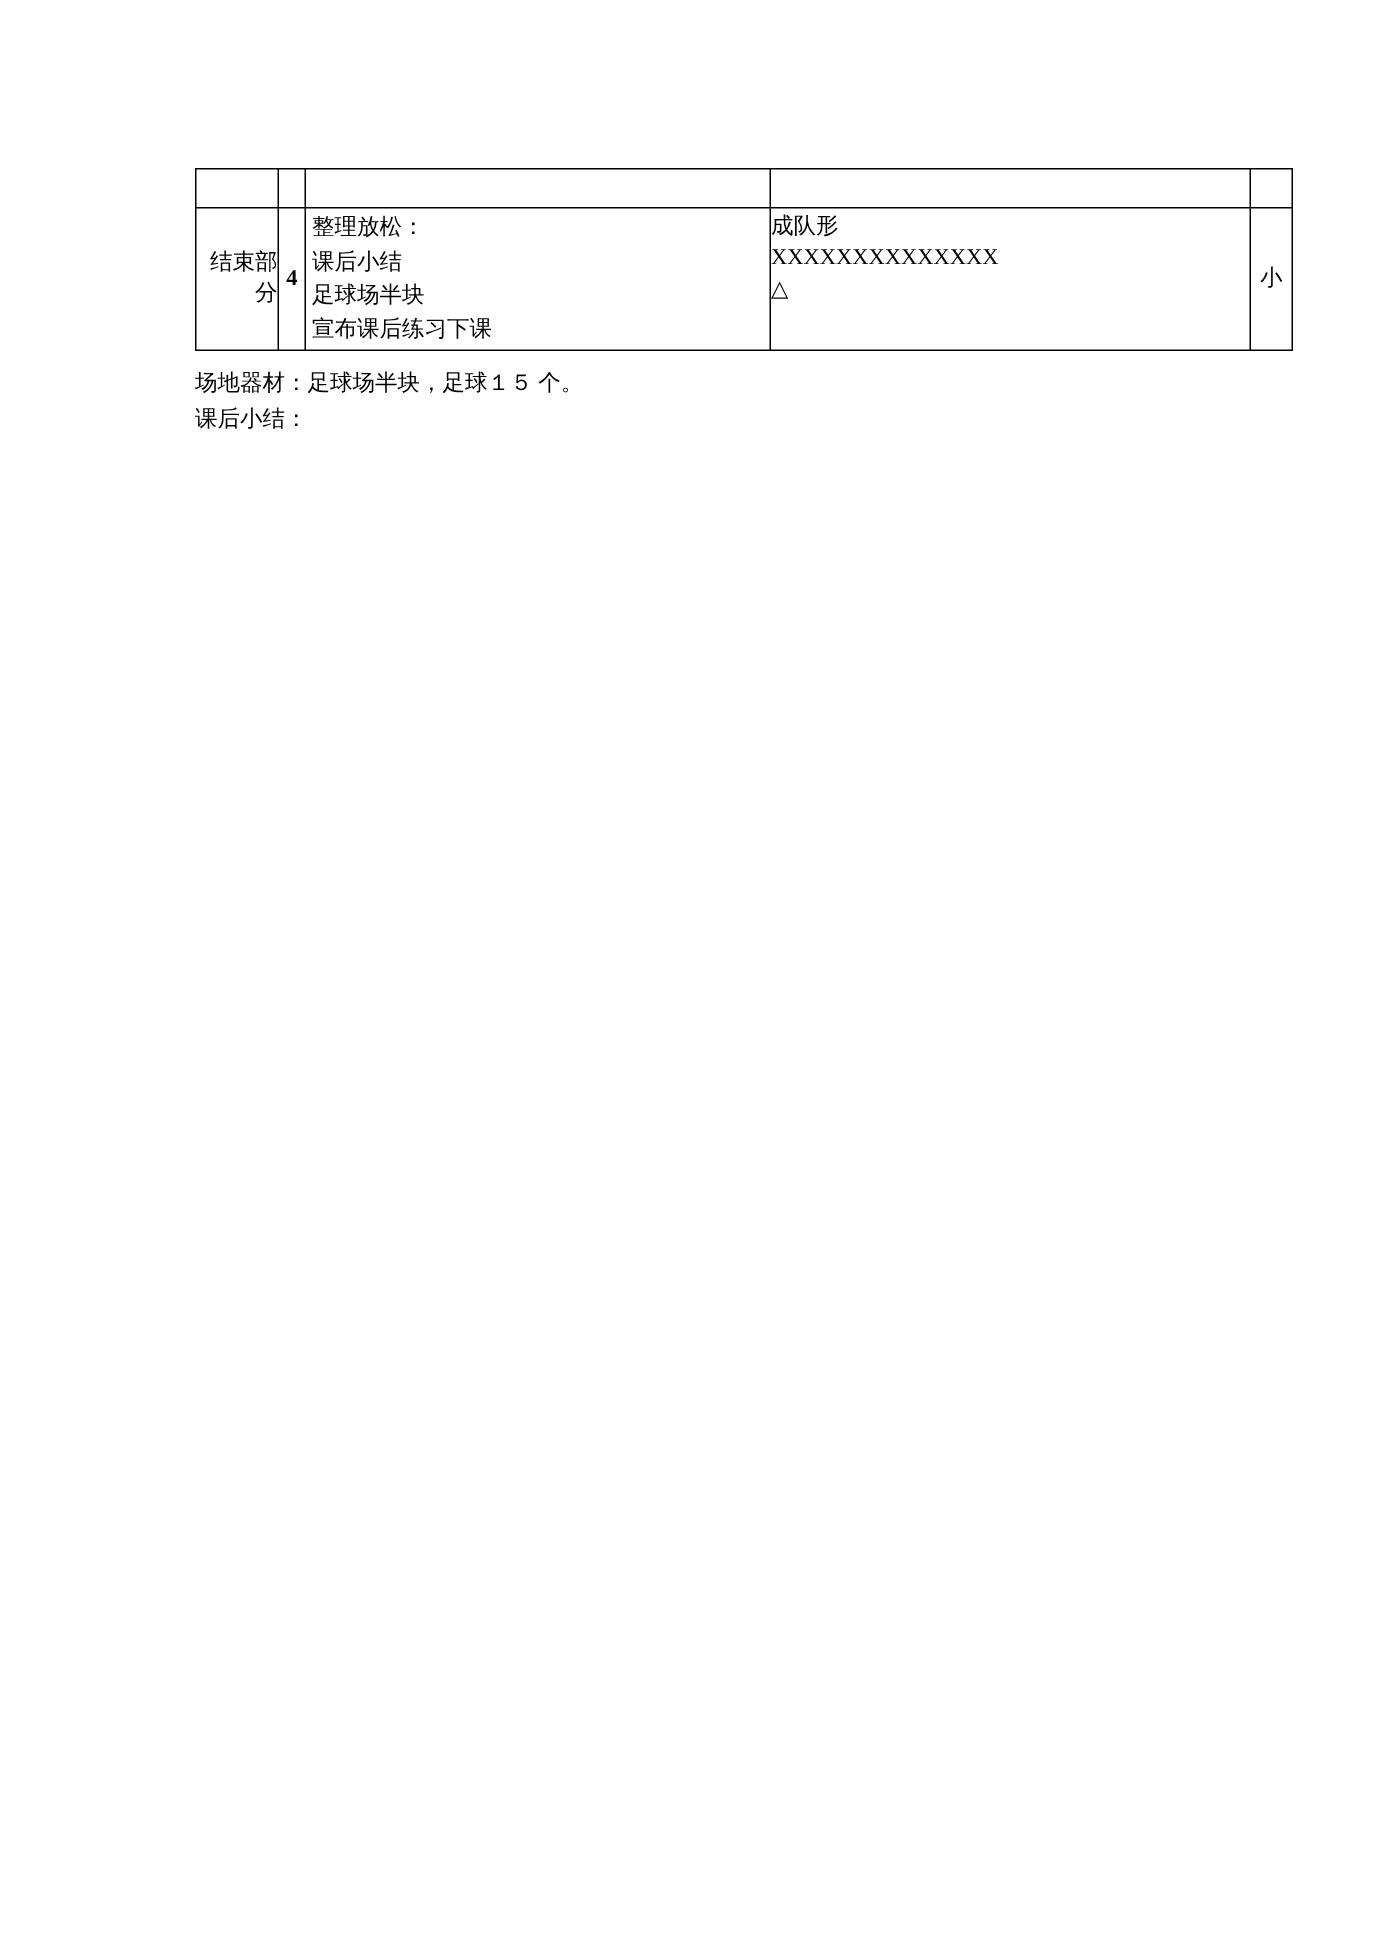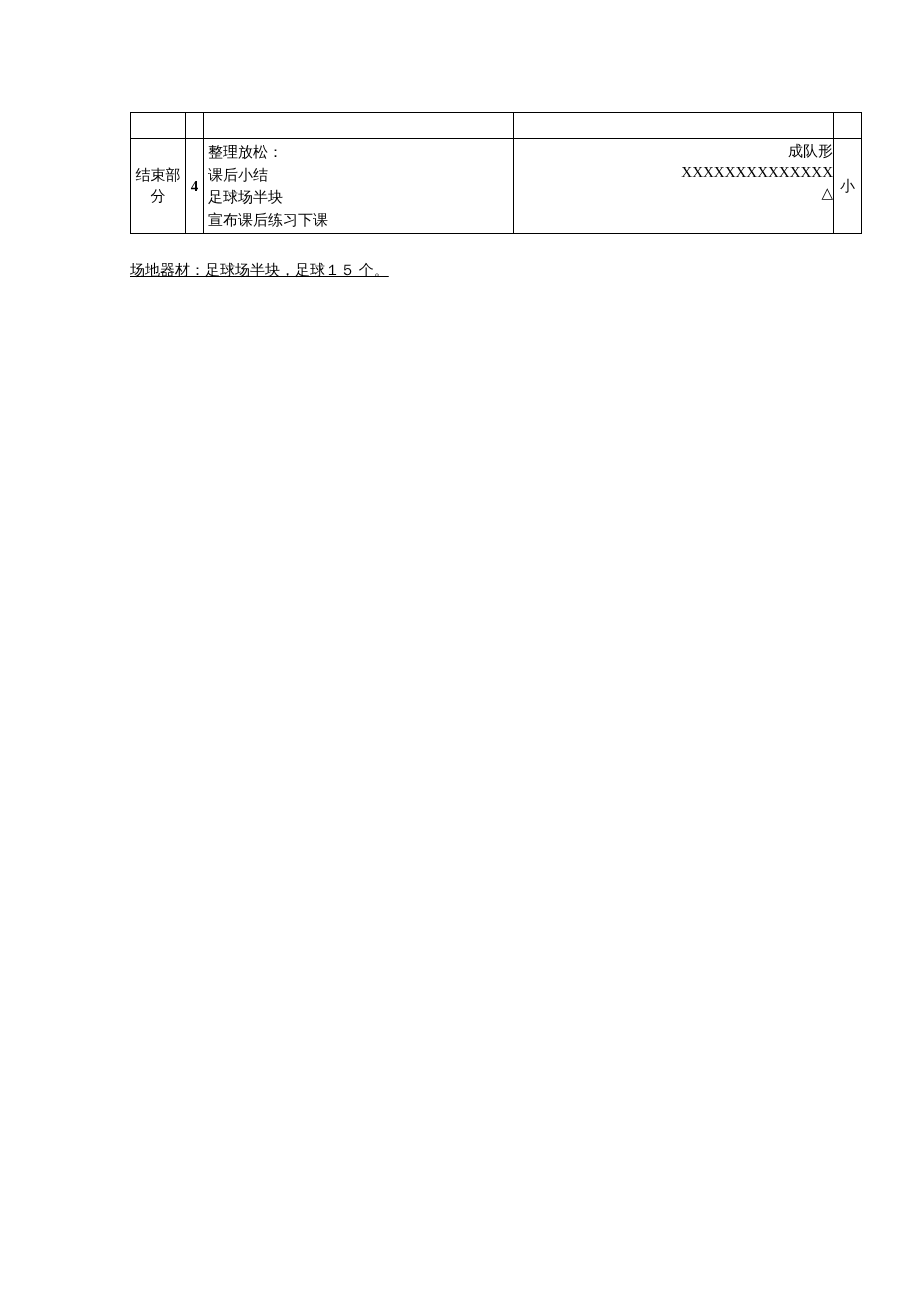--- a/index.html
+++ b/index.html
@@ -20,36 +20,36 @@
       width: 100%;
       table-layout: fixed;
     }
     td {
       border: 1px solid #000;
       padding: 0;
       vertical-align: middle;
     }
     .col1 {
       width: 55px;
-      text-align: center;
+      text-align: right;
     }
     .col2 {
       width: 18px;
       text-align: center;
       font-weight: bold;
     }
     .col3 {
       width: 310px;
       text-align: left;
       padding: 2px 4px;
       margin-top: 24px;
     }
     .col4 {
       width: 320px;
-      text-align: right;
+      text-align: left;
       vertical-align: top;
     }
     .col5 {
       width: 28px;
       text-align: center;
     }
     .empty-row td {
       height: 26px;
     }
     .main-row td {
@@ -57,23 +57,22 @@
     }
     .col3 .line {
       display: block;
       line-height: 1.5;
     }
     .col4 .center-content {
       padding-top: 2px;
       line-height: 1.4;
     }
     .footer-text {
-      margin-top: 24px;
+      margin-top: 10px;
       line-height: 1.6;
-      text-decoration: underline;
     }
     .footer-line {
       display: block;
     }
   </style>
 </head>
 <body>
 
 <table>
   <tbody>
@@ -108,13 +107,16 @@
       <span>小</span>
     </td>
   </tr>
 </tbody>
   </table>
 
 <div class="footer-text">
   <span class="footer-line">
     <span>场地器材：</span><span>足球场半块，足球１５ 个。</span>
   </span>
+  <span class="footer-line">
+    <span>课后小结：</span>
+  </span>
 </div>
 
 </body></html>

